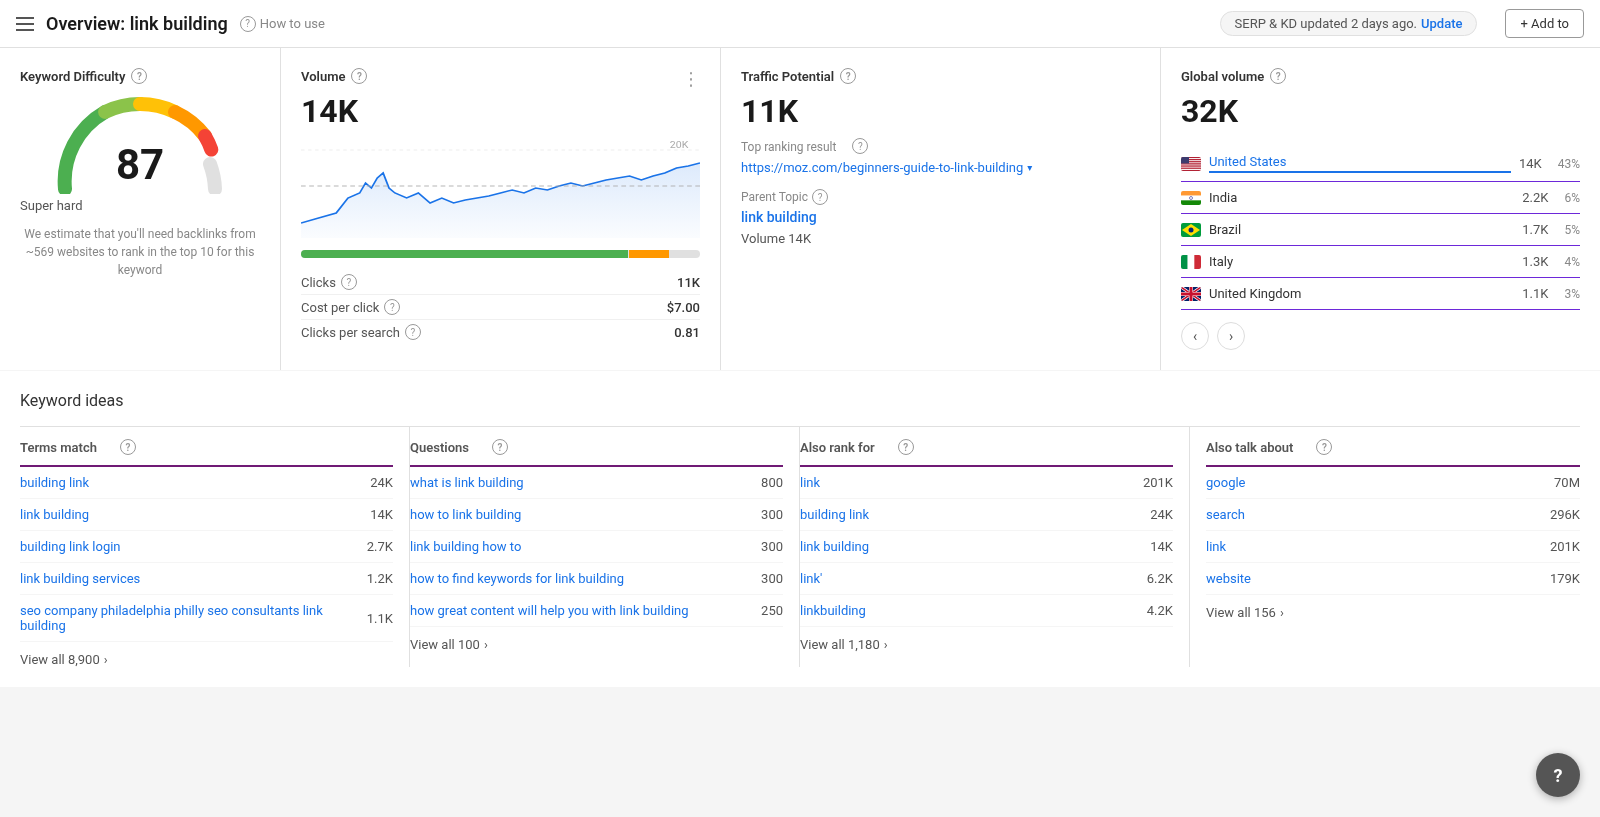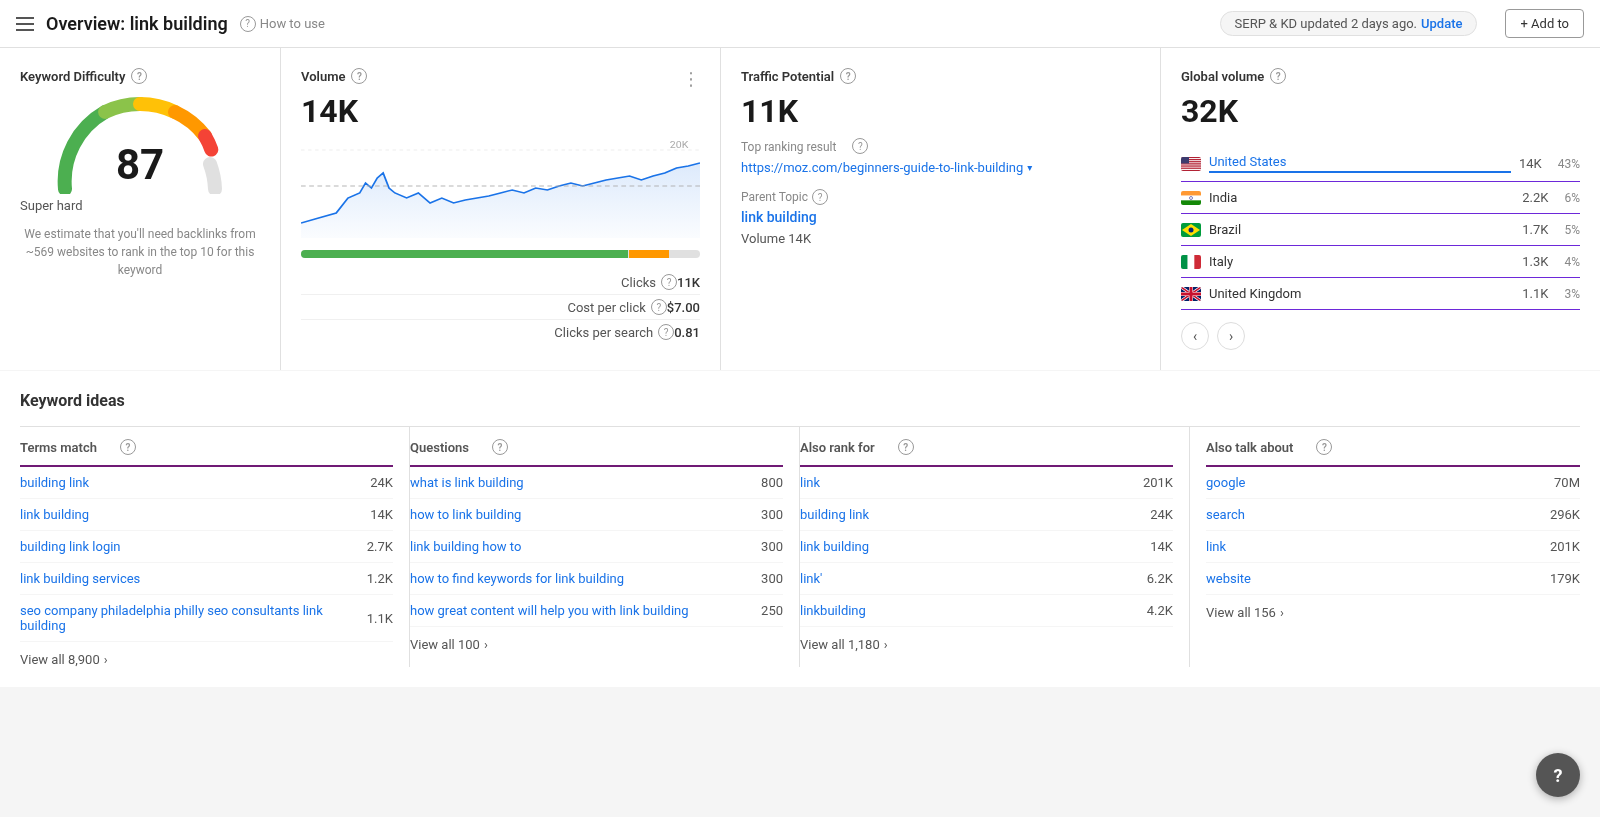--- a/index.html
+++ b/index.html
@@ -32,21 +32,21 @@
     .gauge-text { font-size: 13px; color: #555; text-align: left; margin-bottom: 12px; }
     .kd-estimate { font-size: 12px; color: #888; text-align: center; line-height: 1.5; margin-top: 12px; }
 
     
     .volume-header { display: flex; justify-content: space-between; align-items: flex-start; }
     .volume-value { font-size: 32px; font-weight: 700; color: #1a1a1a; margin: 4px 0 8px; }
     .three-dots { color: #999; font-size: 18px; cursor: pointer; }
     .chart-container { height: 100px; position: relative; margin-bottom: 12px; }
     .progress-bar-container { height: 8px; background: #e0e0e0; border-radius: 4px; margin-bottom: 12px; overflow: hidden; }
     .progress-bar { display: flex; height: 100%; }
-    .stat-row { display: flex; justify-content: flex-end; align-items: center; padding: 4px 0; font-size: 13px; color: #555; border-bottom: 1px solid #f0f0f0; }
+    .stat-row { display: flex; justify-content: space-between; align-items: center; padding: 4px 0; font-size: 13px; color: #555; border-bottom: 1px solid #f0f0f0; }
     .stat-row:last-child { border-bottom: none; }
     .stat-value { font-weight: 500; color: #333; }
 
     
     .top-rank-label { font-size: 12px; color: #888; display: flex; align-items: flex-end; gap: 16px; margin-bottom: 6px; }
     .top-rank-link { color: #1a73e8; font-size: 13px; text-decoration: none; display: flex; align-items: center; gap: 4px; margin-bottom: 14px; }
     .parent-topic-label { font-size: 12px; color: #888; display: flex; align-items: center; gap: 4px; margin-bottom: 4px; }
     .parent-topic-link { color: #1a73e8; font-size: 14px; text-decoration: none; font-weight: 500; margin-bottom: 6px; display: block; }
     .volume-small { font-size: 13px; color: #555; }
 
@@ -56,21 +56,21 @@
     .country-flag { width: 20px; height: 14px; border-radius: 2px; overflow: hidden; flex-shrink: 0; }
     .country-name { flex: 1; font-size: 13px; color: #333; }
     .country-name.active { color: #1a73e8; border-bottom: 2px solid #1a73e8; padding-bottom: 2px; }
     .country-vol { font-size: 13px; color: #555; margin-right: 8px; }
     .country-pct { font-size: 12px; color: #888; }
     .nav-arrows { display: flex; gap: 8px; margin-top: 12px; }
     .nav-arrow { width: 28px; height: 28px; border: 1px solid #ddd; border-radius: 50%; display: flex; align-items: center; justify-content: center; cursor: pointer; color: #555; font-size: 14px; }
 
     
     .ideas-section { background: #fff; margin-top: 1px; padding: 20px; }
-    .ideas-title { font-size: 16px; font-weight: 700; margin-bottom: 16px; }
+    .ideas-title { font-size: 16px; font-weight: 400; margin-bottom: 16px; }
     .ideas-grid { display: grid; grid-template-columns: 1fr 1fr 1fr 1fr; gap: 0; border-top: 1px solid #e0e0e0; }
     .ideas-col { padding: 0 16px 0 0; border-right: 1px solid #e0e0e0; }
     .ideas-col:last-child { border-right: none; padding-right: 0; padding-left: 16px; }
     .ideas-col:first-child { padding-left: 0; }
     .col-header { font-size: 13px; font-weight: 600; color: #555; padding: 12px 0 10px; display: flex; align-items: center; gap: 23px; border-bottom: 2px solid #701a75; }
     .kw-row { display: flex; justify-content: space-between; align-items: center; padding: 8px 0; border-bottom: 1px solid #f5f5f5; }
     .kw-link { color: #1a73e8; font-size: 13px; text-decoration: none; flex: 1; }
     .kw-vol { font-size: 13px; color: #555; margin-left: 8px; }
     .view-all { display: flex; align-items: center; gap: 4px; color: #888; font-size: 13px; padding: 10px 0 0; }
     .view-all a { color: #555; text-decoration: none; }

